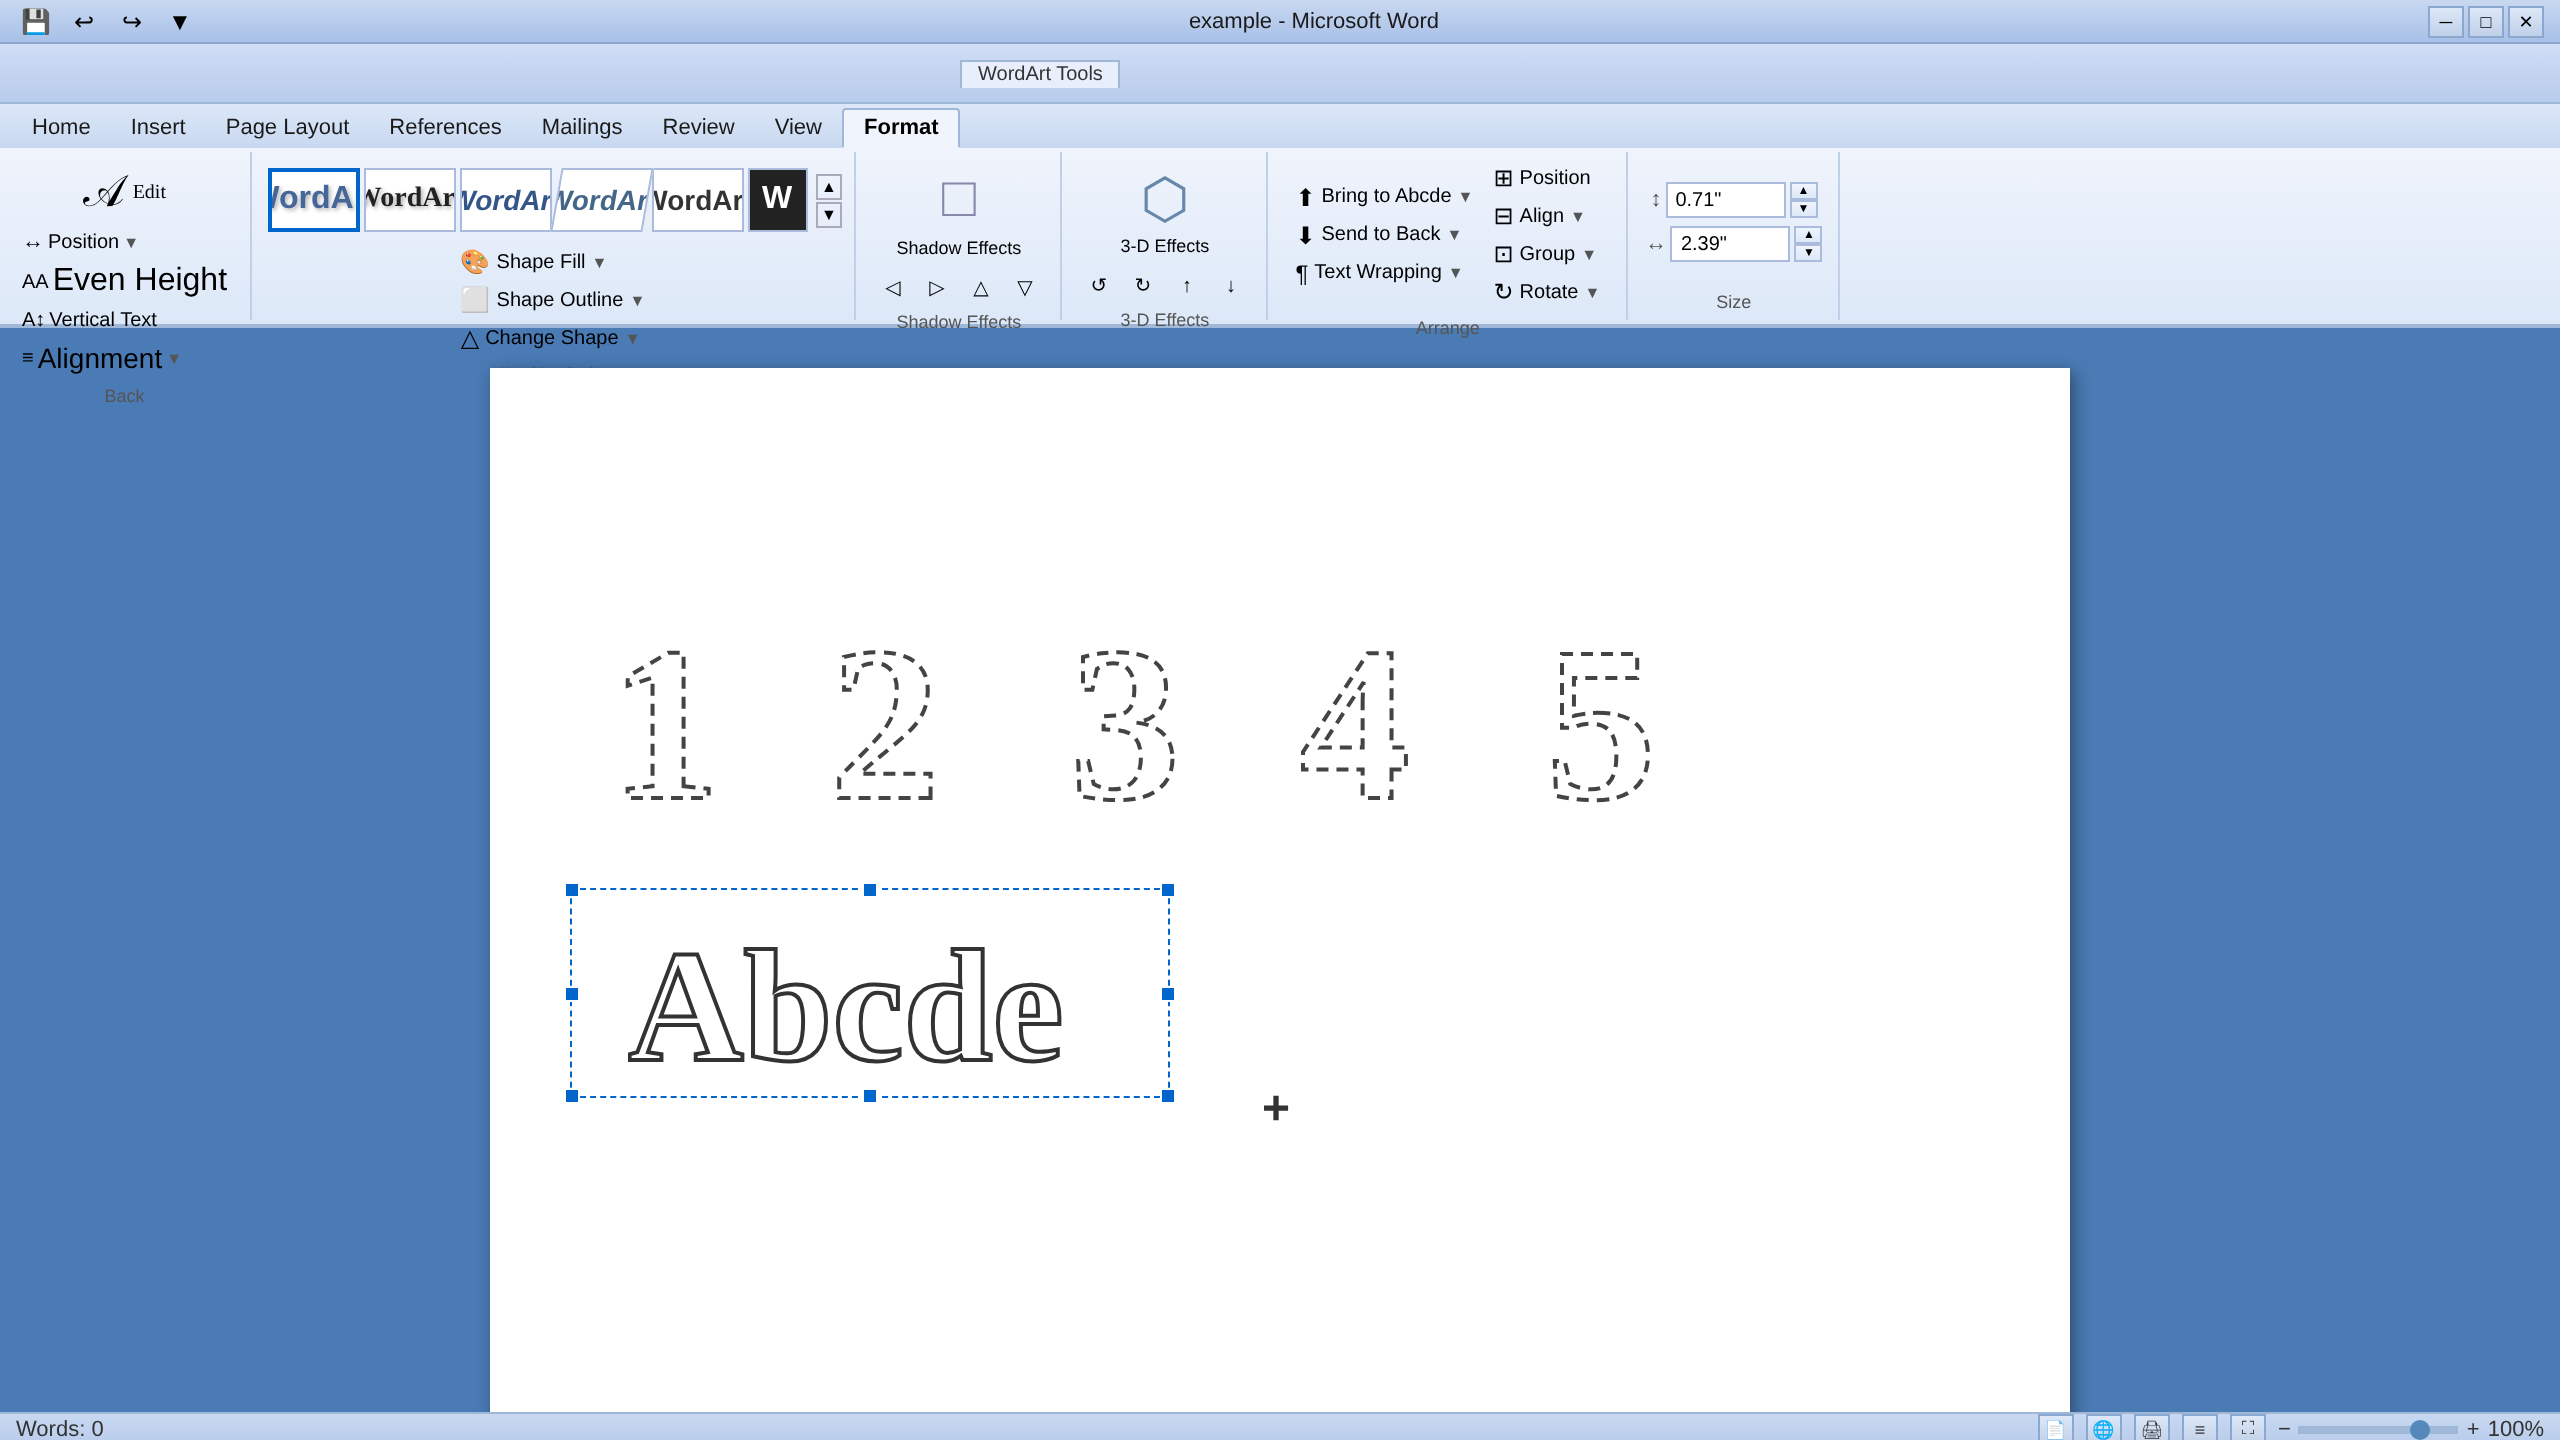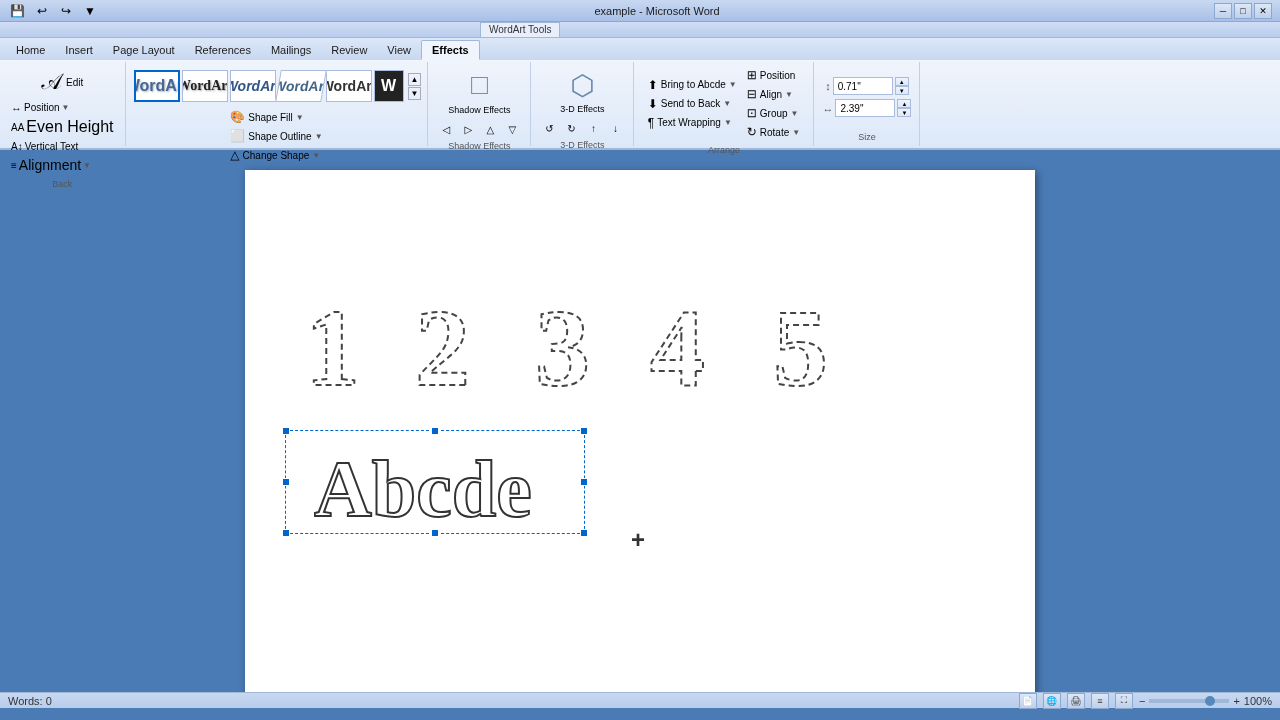--- a/index.html
+++ b/index.html
@@ -44,22 +44,23 @@
     .tab.active {
       background: #f0f4fc;
       border: 1px solid #a0b8d8;
       border-bottom: 1px solid #f0f4fc;
       border-radius: 2px 2px 0 0;
       color: #000;
       font-weight: bold;
     }
     .wordart-tools-bar {
       background: linear-gradient(to bottom, #d0ddf5, #b8ccec);
-      height: 16px;
-      display: flex;
+      height: 30px;
+      display: flex;
+      align-items: center;
       padding-left: 480px;
       font-size: 10px;
       color: #333;
       border-bottom: 1px solid #a0b8d8;
     }
     .wordart-tools-label {
       background: #e8eefc;
       border: 1px solid #a0b8d8;
       padding: 1px 8px;
       border-bottom: none;
@@ -285,30 +286,30 @@
 </div>
 
 <div class="ribbon-tabs">
   <div class="tab">Home</div>
   <div class="tab">Insert</div>
   <div class="tab">Page Layout</div>
   <div class="tab">References</div>
   <div class="tab">Mailings</div>
   <div class="tab">Review</div>
   <div class="tab">View</div>
-  <div class="tab active">Effects</div>
+  <div class="tab active">Format</div>
 </div>
 
 <div class="ribbon">
 
   <div class="ribbon-group" style="width:90px">
     <div class="ribbon-group-content" style="flex-direction:column; align-items:flex-start; gap:1px; padding:2px 4px; flex:1; justify-content:center;">
       <div class="ribbon-btn" style="flex-direction:row; width:100%; min-width:unset; gap:4px; padding:2px 2px;">
         <span style="font-size:22px;">𝒜</span>
-        <span style="font-size:10px;">Edit</span>
+        <span style="font-size:10px;font-family:Liberation Serif, serif;">Edit</span>
       </div>
       <div class="text-btn-row">
         <span style="font-size:11px;">↔</span>
         <span style="font-size:10px;">Position</span>
         <span class="dropdown-arrow">▼</span>
       </div>
       <div class="text-btn-row">
         <span style="font-size:10px;">AA</span>
         <span style="font-size:16px;">Even Height</span>
       </div>

